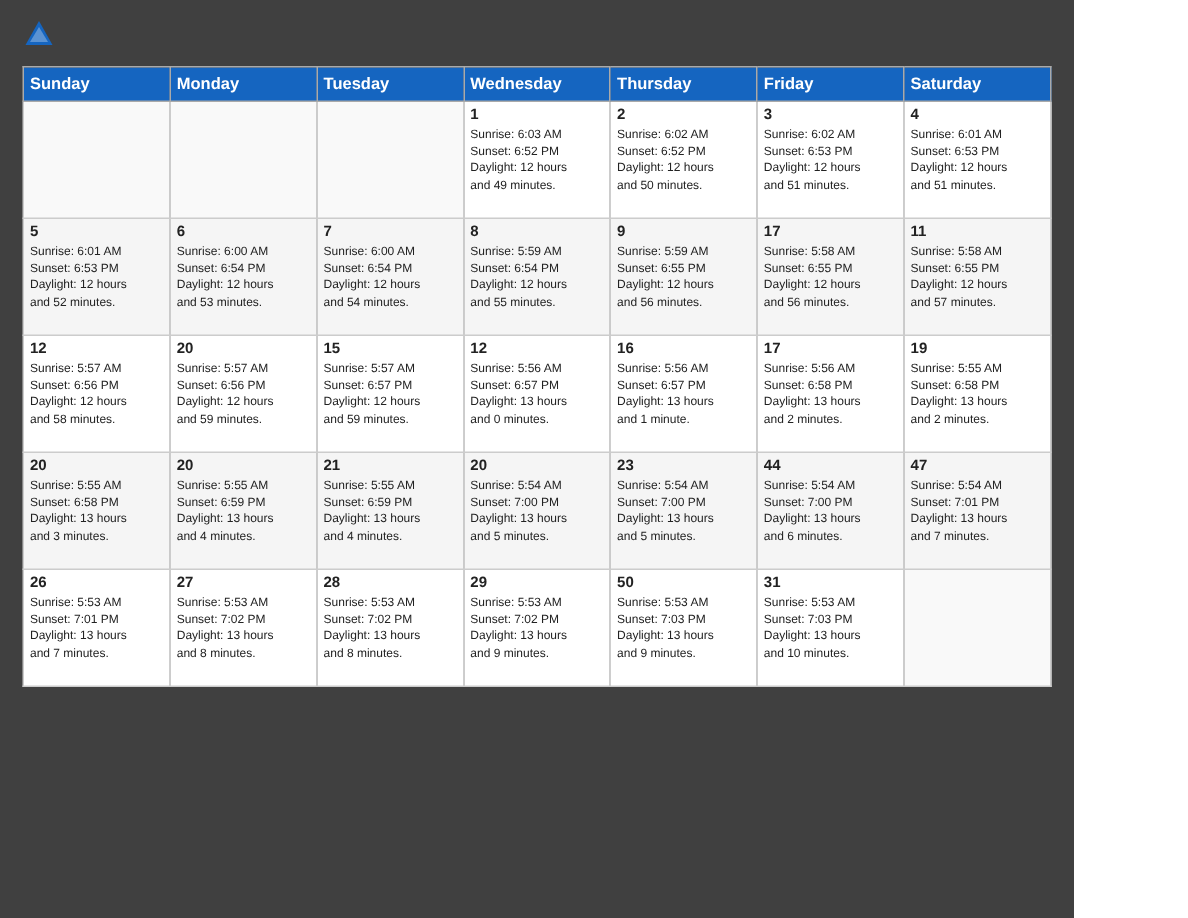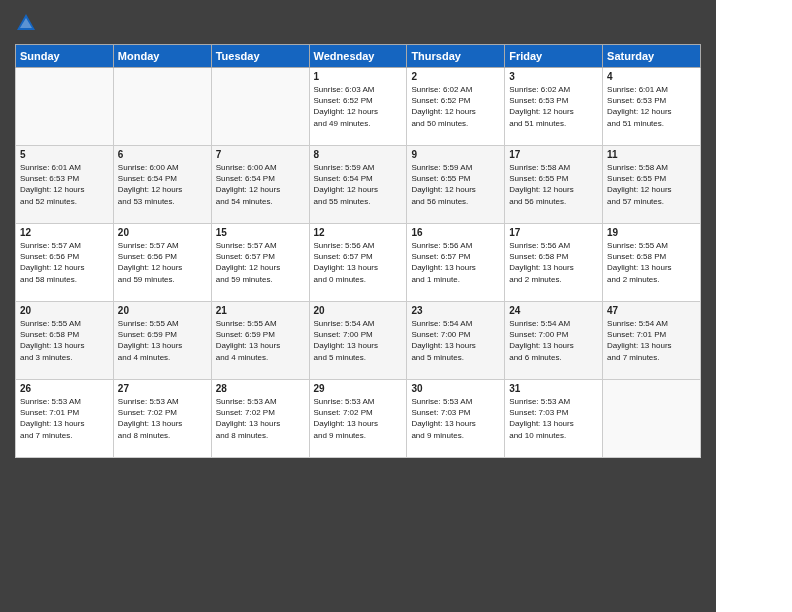--- a/index.html
+++ b/index.html
@@ -302,21 +302,21 @@
 and 5 minutes.</div>
           </td>
           <td>
             <span class="day-num">23</span>
             <div class="cell-text" style="white-space: pre-line;">Sunrise: 5:54 AM
 Sunset: 7:00 PM
 Daylight: 13 hours
 and 5 minutes.</div>
           </td>
           <td>
-            <span class="day-num">24</span>
+            <span class="day-num">44</span>
             <div class="cell-text" style="white-space: pre-line;">Sunrise: 5:54 AM
 Sunset: 7:00 PM
 Daylight: 13 hours
 and 6 minutes.</div>
           </td>
           <td>
             <span class="day-num">47</span>
             <div class="cell-text" style="white-space: pre-line;">Sunrise: 5:54 AM
 Sunset: 7:01 PM
 Daylight: 13 hours
@@ -346,21 +346,21 @@
 and 8 minutes.</div>
           </td>
           <td>
             <span class="day-num">29</span>
             <div class="cell-text" style="white-space: pre-line;">Sunrise: 5:53 AM
 Sunset: 7:02 PM
 Daylight: 13 hours
 and 9 minutes.</div>
           </td>
           <td>
-            <span class="day-num">30</span>
+            <span class="day-num">50</span>
             <div class="cell-text" style="white-space: pre-line;">Sunrise: 5:53 AM
 Sunset: 7:03 PM
 Daylight: 13 hours
 and 9 minutes.</div>
           </td>
           <td>
             <span class="day-num">31</span>
             <div class="cell-text" style="white-space: pre-line;">Sunrise: 5:53 AM
 Sunset: 7:03 PM
 Daylight: 13 hours

